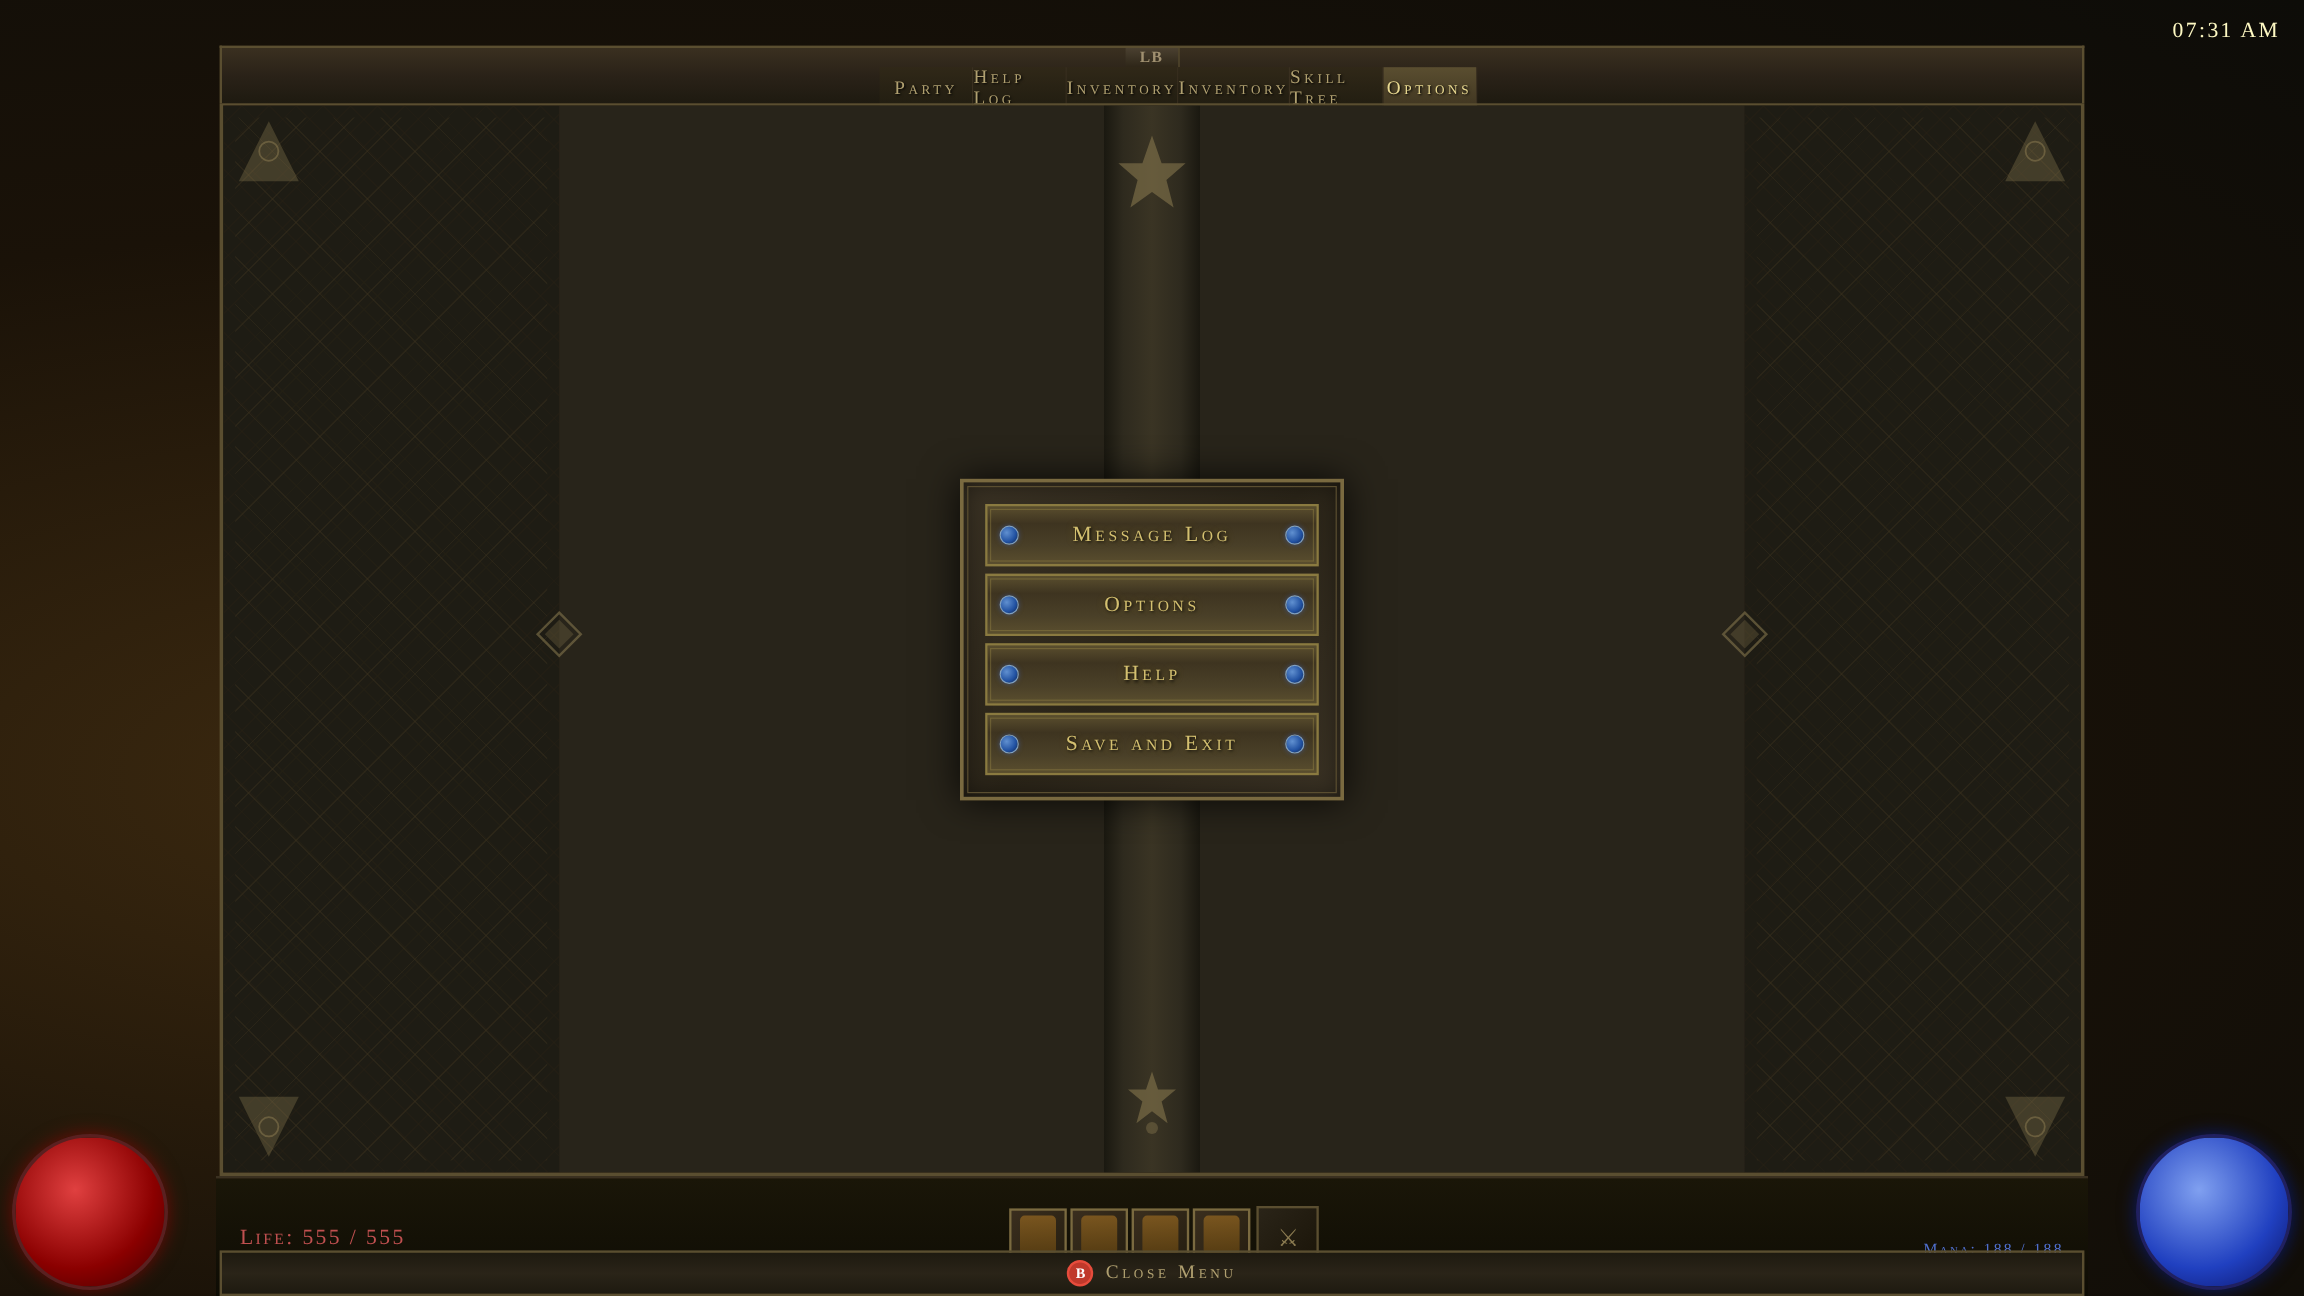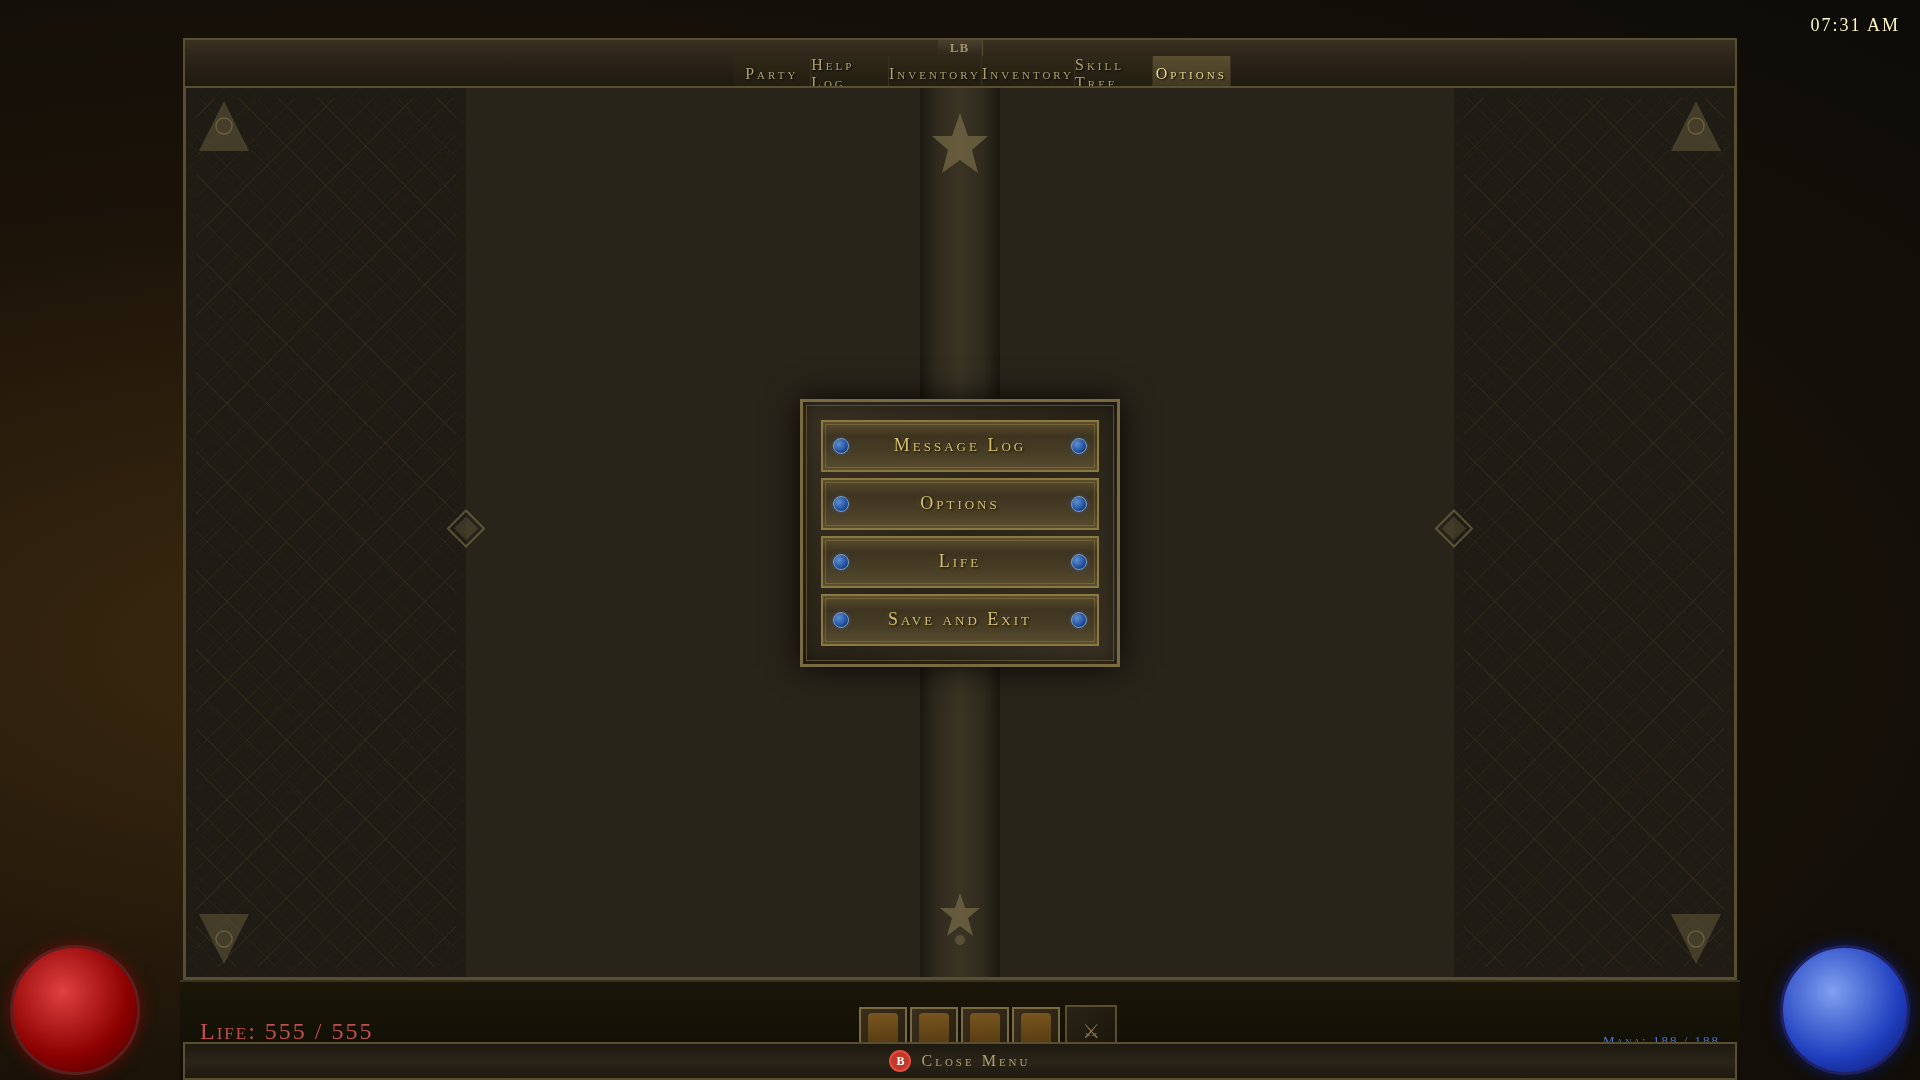--- a/index.html
+++ b/index.html
@@ -455,21 +455,21 @@
       background: linear-gradient(180deg, #1a1608 0%, #0e0c04 100%);
       border-top: 2px solid #3a3020;
       display: flex;
       align-items: center;
       justify-content: space-between;
       padding: 0 20px;
     }
 
     .life-text {
       color: #c05050;
-      font-size: 24px;
+      font-size: 18px;
       letter-spacing: 2px;
       font-variant: small-caps;
     }
 
     .mana-text {
       color: #5070d0;
       font-size: 13px;
       letter-spacing: 2px;
       font-variant: small-caps;
       margin-top: 19px;
@@ -624,21 +624,21 @@
         </div>
 
         <div class="menu-btn">
           <div class="menu-btn-gem-left"></div>
           <span class="menu-btn-label">Options</span>
           <div class="menu-btn-gem-right"></div>
         </div>
 
         <div class="menu-btn">
           <div class="menu-btn-gem-left"></div>
-          <span class="menu-btn-label">Life</span>
+          <span class="menu-btn-label">Help</span>
           <div class="menu-btn-gem-right"></div>
         </div>
 
         <div class="menu-btn">
           <div class="menu-btn-gem-left"></div>
           <span class="menu-btn-label">Save and Exit</span>
           <div class="menu-btn-gem-right"></div>
         </div>
 
       </div>

